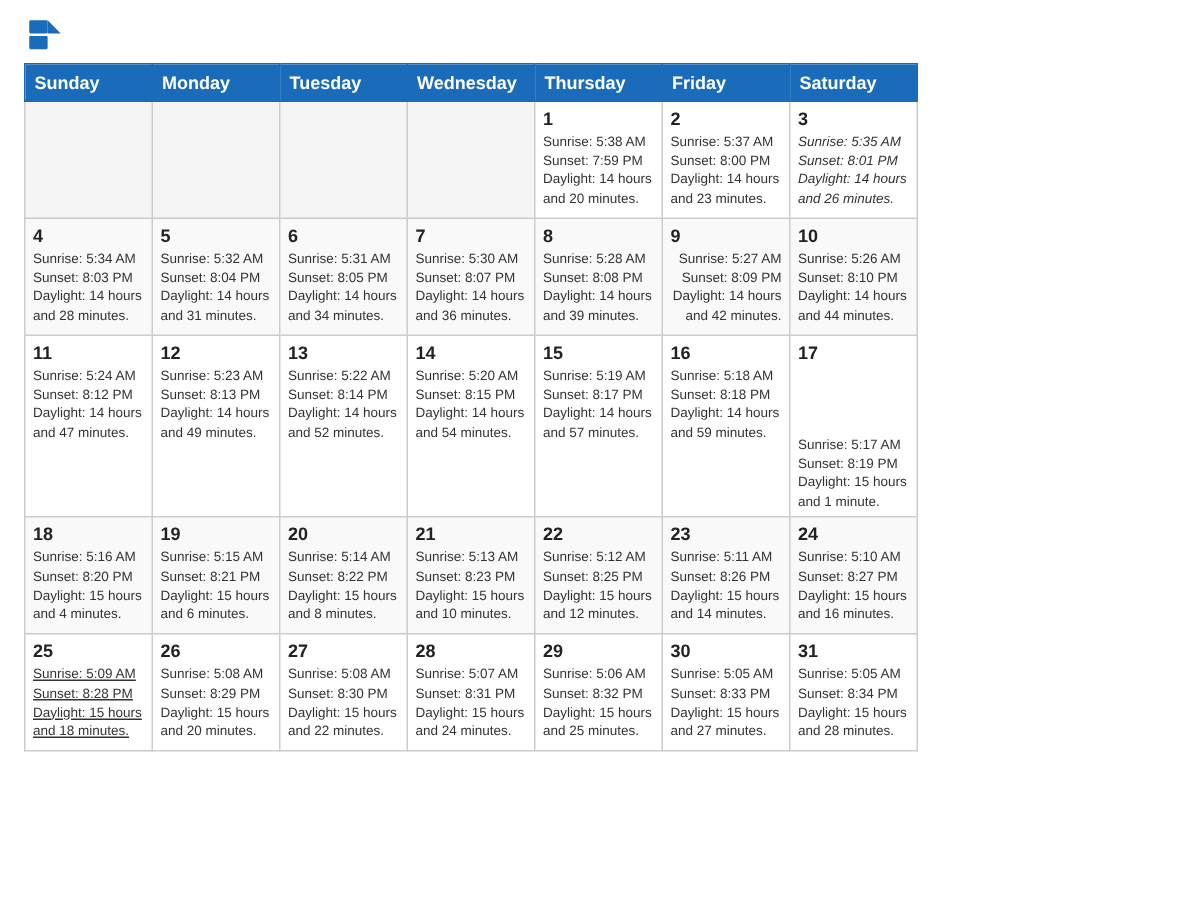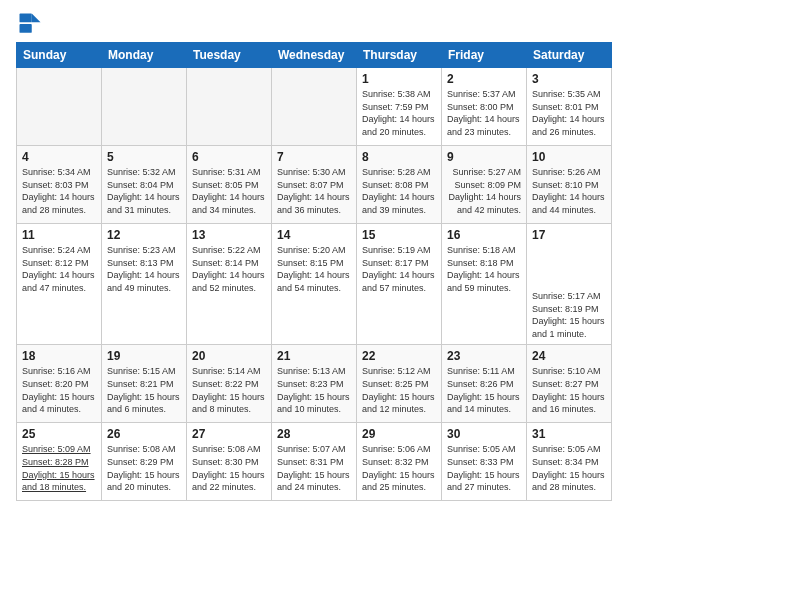--- a/index.html
+++ b/index.html
@@ -143,21 +143,21 @@
           </td>
           <td>
             <span class="day-num">2</span>
             <div class="day-info" style="white-space: pre-line;">Sunrise: 5:37 AM
 Sunset: 8:00 PM
 Daylight: 14 hours
 and 23 minutes.</div>
           </td>
           <td>
             <span class="day-num">3</span>
-            <div class="day-info" style="white-space: pre-line;">Sunrise: 5:35 AM
+            <div class="day-info" style="white-space: pre-line; font-style: italic;">Sunrise: 5:35 AM
 Sunset: 8:01 PM
 Daylight: 14 hours
 and 26 minutes.</div>
           </td>
         </tr>
         <tr>
           <td>
             <span class="day-num">4</span>
             <div class="day-info" style="white-space: pre-line;">Sunrise: 5:34 AM
 Sunset: 8:03 PM

